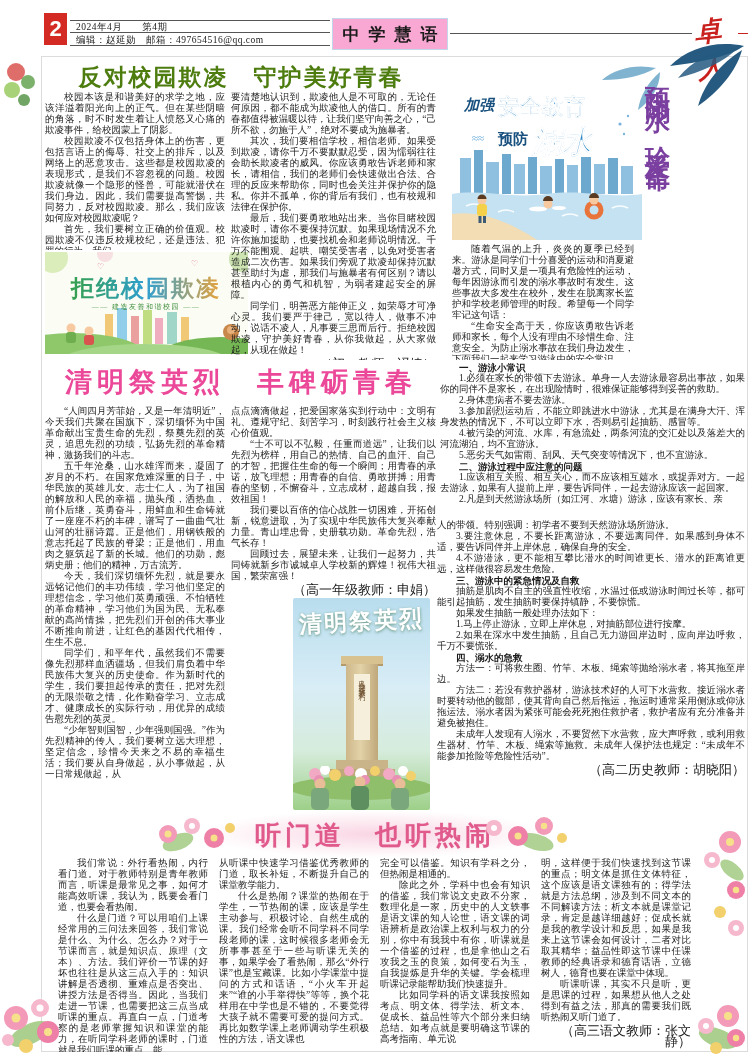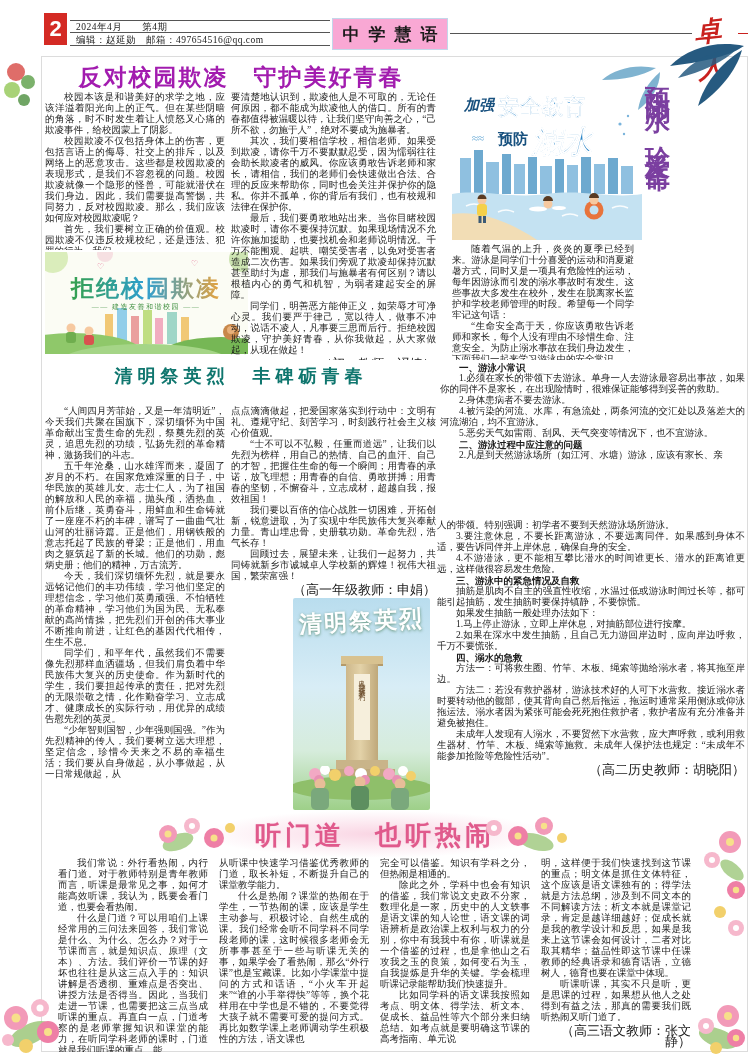--- a/index.html
+++ b/index.html
@@ -15,22 +15,22 @@
   .masthead{background:#f9a8d4;border:1px solid #c3d7ea;display:flex;align-items:center;justify-content:center;
             font-size:17px;font-weight:bold;letter-spacing:9px;text-indent:9px;}
   .logo{color:#c9211e;font-size:27px;font-weight:bold;font-style:italic;transform:rotate(-6deg);
         letter-spacing:2px;}
   
   .txt{font-size:9.5px;line-height:11px;text-align:justify;overflow:hidden;}
   .txt p.para{margin:0;text-indent:2em;}
   .txt p.noindent{text-indent:0;}
   .txt p.sec-h{font-weight:bold;font-family:"Liberation Sans",sans-serif;font-size:9.5px;}
   .byline{font-size:13px;text-align:right;margin-top:2px;}
-  .a1-title{color:#a21caf;font-size:23px;font-weight:bold;letter-spacing:2px;text-align:center;white-space:nowrap;}
-  .a2-title{color:#0f766e;font-size:18px;font-weight:bold;letter-spacing:5px;text-align:center;white-space:nowrap;}
+  .a1-title{color:#4d7c0f;font-size:23px;font-weight:bold;letter-spacing:2px;text-align:center;white-space:nowrap;}
+  .a2-title{color:#ec4899;font-size:27px;font-weight:bold;letter-spacing:5px;text-align:center;white-space:nowrap;}
   .a4-title{color:#e05a8c;font-size:26px;font-weight:bold;letter-spacing:4px;text-align:center;white-space:nowrap;
             text-shadow:0 0 1px #f4b9cf;}
   .v-title{writing-mode:vertical-rl;color:#7b3fa0;font-size:25px;font-weight:bold;letter-spacing:7px;
            font-family:"Liberation Sans",sans-serif;line-height:44px;}
   
   .monument{background:linear-gradient(180deg,#b9ddee 0%,#d8edf6 42%,#d6ecdc 72%,#9ed089 100%);
             overflow:hidden;border-radius:2px;}
   .mon-caption{position:absolute;left:4px;right:4px;top:8px;color:#fff;font-weight:bold;font-size:23px;
                letter-spacing:2px;text-align:center;transform:rotate(-3deg);
                text-shadow:0 1px 3px rgba(90,140,110,.9);white-space:nowrap;}
@@ -190,23 +190,25 @@
   <div class="abs v-title" style="left:636px;top:66px;height:272px;">预防溺水　珍爱生命</div>
 
   <div class="abs txt" style="left:452px;top:244px;width:182px;height:116px;">
       <p class="para">随着气温的上升，炎炎的夏季已经到来。游泳是同学们十分喜爱的运动和消夏避暑方式，同时又是一项具有危险性的运动，每年因游泳而引发的溺水事故时有发生。这些事故大多发生在校外，发生在脱离家长监护和学校老师管理的时段。希望每一个同学牢记这句话：</p>
       <p class="para">“生命安全高于天，你应该勇敢告诉老师和家长，每个人没有理由不珍惜生命、注意安全。为防止溺水事故在我们身边发生，下面我们一起来学习游泳中的安全常识。</p>
     </div>
   <div class="abs txt" style="left:440px;top:362px;width:305px;height:156px;">
       <p class="para sec-h">一、游泳小常识</p>
       <p class="para">1.必须在家长的带领下去游泳。单身一人去游泳最容易出事故，如果你的同伴不是家长，在出现险情时，很难保证能够得到妥善的救助。</p>
       <p class="para">2.身体患病者不要去游泳。</p>
+      <p class="para">3.参加剧烈运动后，不能立即跳进水中游泳，尤其是在满身大汗、浑身发热的情况下，不可以立即下水，否则易引起抽筋、感冒等。</p>
       <p class="para">4.被污染的河流、水库，有急流处，两条河流的交汇处以及落差大的河流湖泊，均不宜游泳。</p>
       <p class="para">5.恶劣天气如雷雨、刮风、天气突变等情况下，也不宜游泳。</p>
       <p class="para sec-h">二、游泳过程中应注意的问题</p>
+      <p class="para">1.应该相互关照、相互关心，而不应该相互嬉水，或捉弄对方。一起去游泳，如果有人提前上岸，要告诉同伴，一起去游泳应该一起回家。</p>
       <p class="para">2.凡是到天然游泳场所（如江河、水塘）游泳，应该有家长、亲</p>
     </div>
   <div class="abs txt" style="left:437px;top:520px;width:308px;height:292px;">
     <div>
         <p class="para noindent">人的带领。特别强调：初学者不要到天然游泳场所游泳。</p>
         <p class="para">3.要注意休息，不要长距离游泳，不要远离同伴。如果感到身体不适，要告诉同伴并上岸休息，确保自身的安全。</p>
         <p class="para">4.不游潜泳，更不能相互攀比潜水的时间谁更长、潜水的距离谁更远，这样做很容易发生危险。</p>
         <p class="para sec-h">三、游泳中的紧急情况及自救</p>
         <p class="para">抽筋是肌肉不自主的强直性收缩，水温过低或游泳时间过长等，都可能引起抽筋，发生抽筋时要保持镇静，不要惊慌。</p>
         <p class="para">如果发生抽筋一般处理办法如下：</p>

